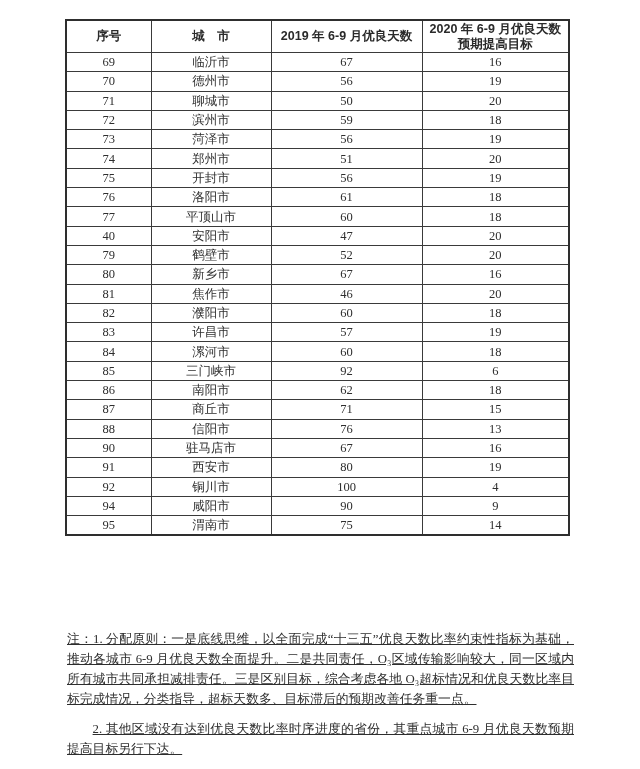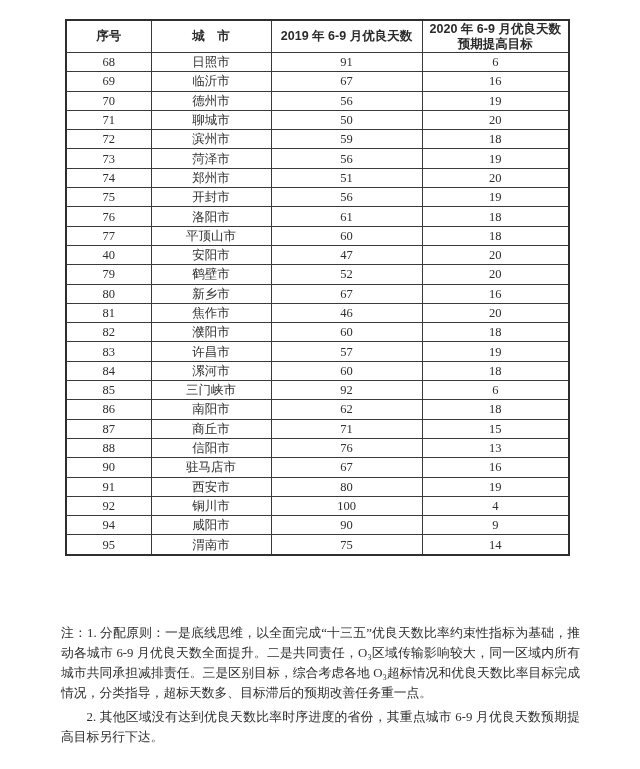--- a/index.html
+++ b/index.html
@@ -56,22 +56,23 @@
     position: absolute;
     left: 57px;
     top: 619px;
     width: 527px;
     font-size: 12.8px;
     line-height: 20px;
     text-align: justify;
     color: #2e2e2e;
   }
   .notes p {
-    margin: 4px;
-    padding: 0;
+    margin: 10px;
+    padding: 0;
+    text-decoration: underline;
   }
   .notes p + p {
     text-indent: 2em;
   }
 </style>
 </head>
 <body>
 
 <div class="page">
 
@@ -86,26 +87,20 @@
       <tr>
         <th>序号</th>
         <th>城　市</th>
         <th>2019 年 6-9 月优良天数</th>
         <th>2020 年 6-9 月优良天数
 预期提高目标</th>
       </tr>
     </thead>
     <tbody>
         <tr>
-          <td>68</td>
-          <td>日照市</td>
-          <td>91</td>
-          <td>6</td>
-        </tr>
-        <tr>
           <td>69</td>
           <td>临沂市</td>
           <td>67</td>
           <td>16</td>
         </tr>
         <tr>
           <td>70</td>
           <td>德州市</td>
           <td>56</td>
           <td>19</td>

